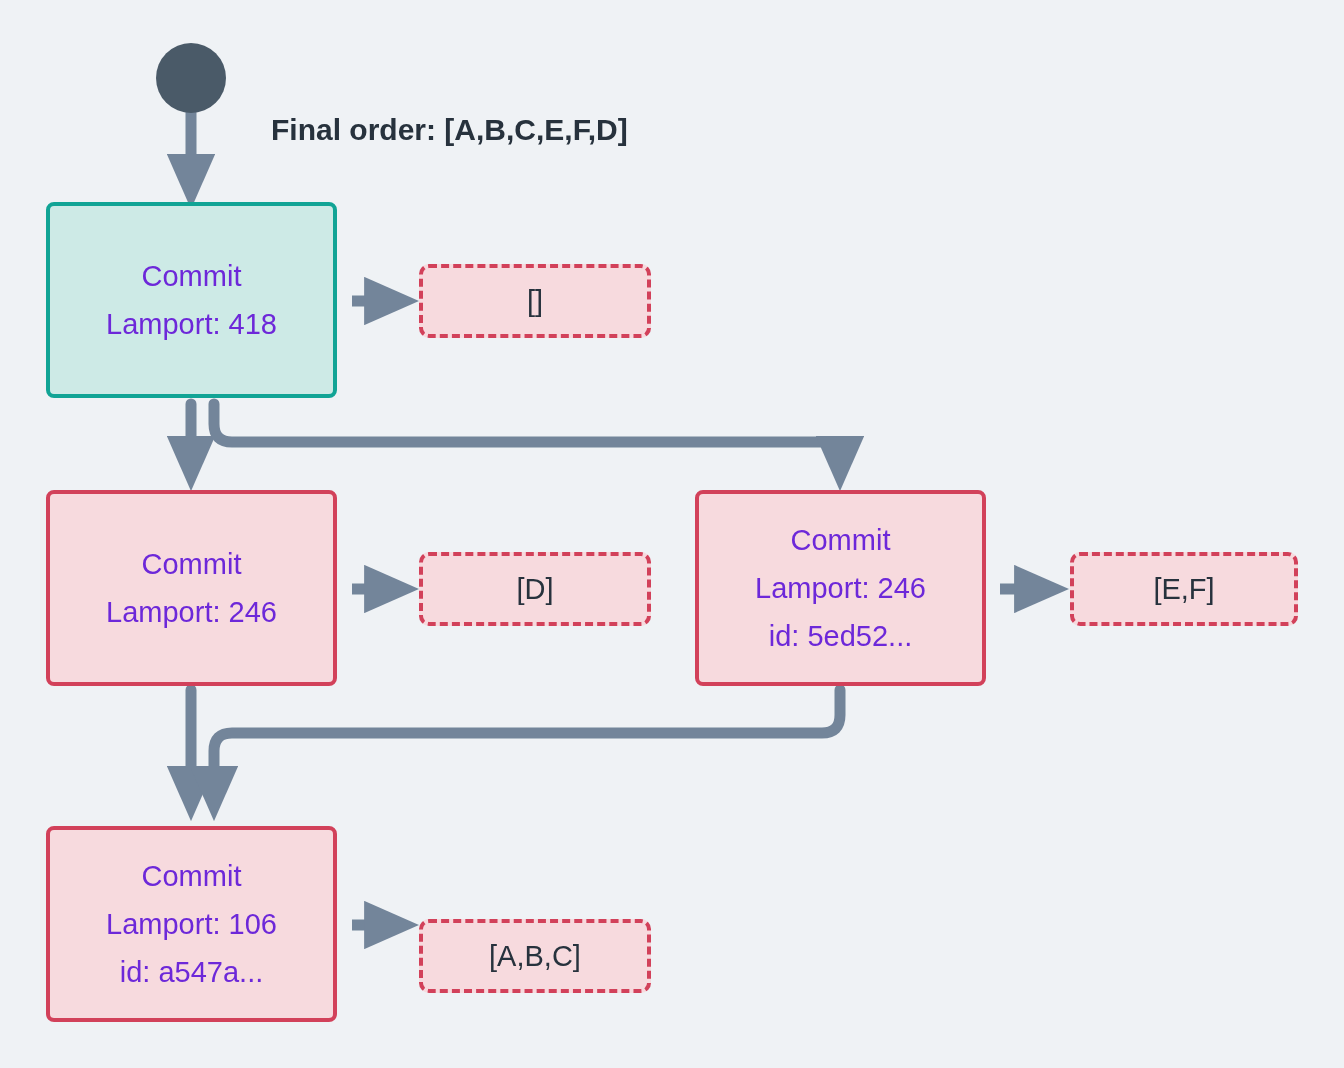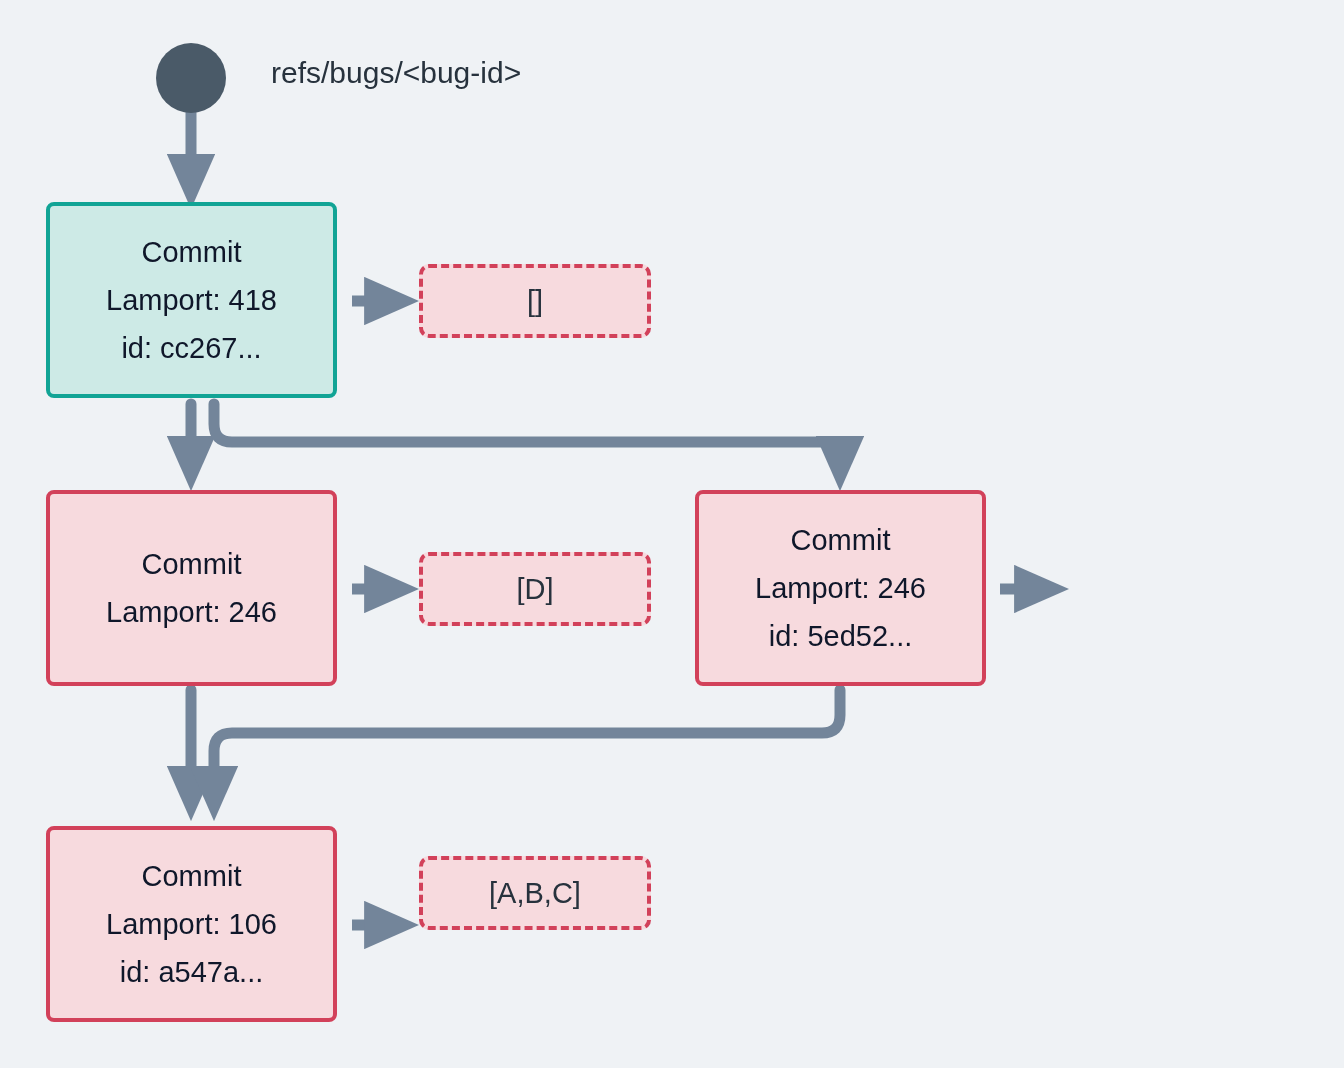--- a/index.html
+++ b/index.html
@@ -43,21 +43,21 @@
   }
   .node-commit.teal {
     background: #cdeae6;
     border-color: #11a495;
   }
   .node-commit.pink {
     background: #f7dade;
     border-color: #d2415a;
   }
   .node-line {
-    color: #0f172a;
+    color: #6d28d9;
     font-size: 29px;
     line-height: 48px;
     white-space: nowrap;
   }
   .node-ops {
     position: absolute;
     box-sizing: border-box;
     display: flex;
     align-items: center;
     justify-content: center;
@@ -119,48 +119,50 @@
     <path d="M840,690 L840,715 Q840,733 822,733 L232,733 Q214,733 214,751 L214,798" fill="none" stroke="#73859a" stroke-width="11" stroke-linecap="round" stroke-linejoin="round" marker-end="url(#ah)"></path>
 
     <path d="M352,301 L396,301" fill="none" stroke="#73859a" stroke-width="11" stroke-linecap="butt" marker-end="url(#ah)"></path>
     <path d="M352,589 L396,589" fill="none" stroke="#73859a" stroke-width="11" stroke-linecap="butt" marker-end="url(#ah)"></path>
     <path d="M1000,589 L1046,589" fill="none" stroke="#73859a" stroke-width="11" stroke-linecap="butt" marker-end="url(#ah)"></path>
     <path d="M352,925 L396,925" fill="none" stroke="#73859a" stroke-width="11" stroke-linecap="butt" marker-end="url(#ah)"></path>
   </svg>
 
   <div class="root-dot" style="left:156px; top:43px; width:70px; height:70px;"></div>
 
-  <div class="ref-title" style="left:271px; top:58px;">refs/bugs/&lt;bug-id&gt;</div>
 
+  <div class="ref-order" style="left:271px; top:115px;">Final order: [A,B,C,E,F,D]</div>
 
   <div class="node node-commit teal" style="left:46px; top:202px; width:291px; height:196px;">
     <div class="node-line">Commit</div>
     <div class="node-line">Lamport: 418</div>
-    <div class="node-line">id: cc267...</div>
   </div>
   <div class="node-ops" style="left:419px; top:264px; width:232px; height:74px;">
     <div class="ops-label">[]</div>
   </div>
 
   <div class="node node-commit pink" style="left:46px; top:490px; width:291px; height:196px;">
     <div class="node-line">Commit</div>
     <div class="node-line">Lamport: 246</div>
   </div>
   <div class="node-ops" style="left:419px; top:552px; width:232px; height:74px;">
     <div class="ops-label">[D]</div>
   </div>
 
   <div class="node node-commit pink" style="left:695px; top:490px; width:291px; height:196px;">
     <div class="node-line">Commit</div>
     <div class="node-line">Lamport: 246</div>
     <div class="node-line">id: 5ed52...</div>
   </div>
+  <div class="node-ops" style="left:1070px; top:552px; width:228px; height:74px;">
+    <div class="ops-label">[E,F]</div>
+  </div>
 
   <div class="node node-commit pink" style="left:46px; top:826px; width:291px; height:196px;">
     <div class="node-line">Commit</div>
     <div class="node-line">Lamport: 106</div>
     <div class="node-line">id: a547a...</div>
   </div>
-  <div class="node-ops" style="left:419px; top:856px; width:232px; height:74px;">
+  <div class="node-ops" style="left:419px; top:919px; width:232px; height:74px;">
     <div class="ops-label">[A,B,C]</div>
   </div>
 
 </div>
 
 </body></html>

